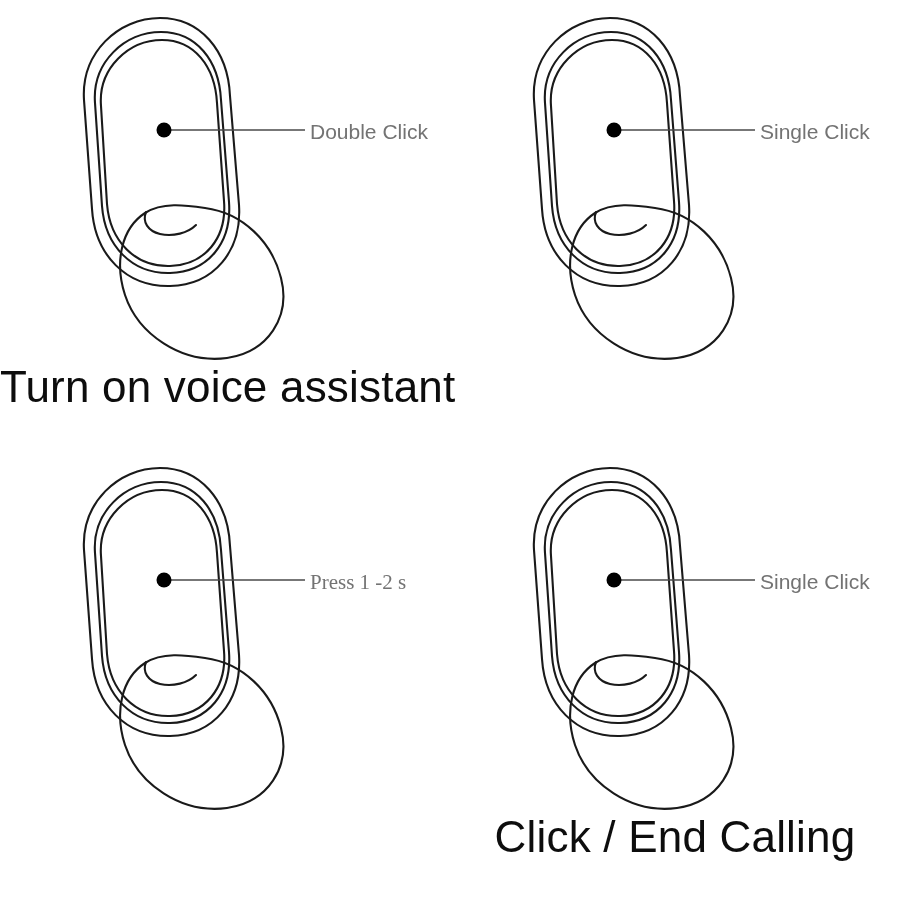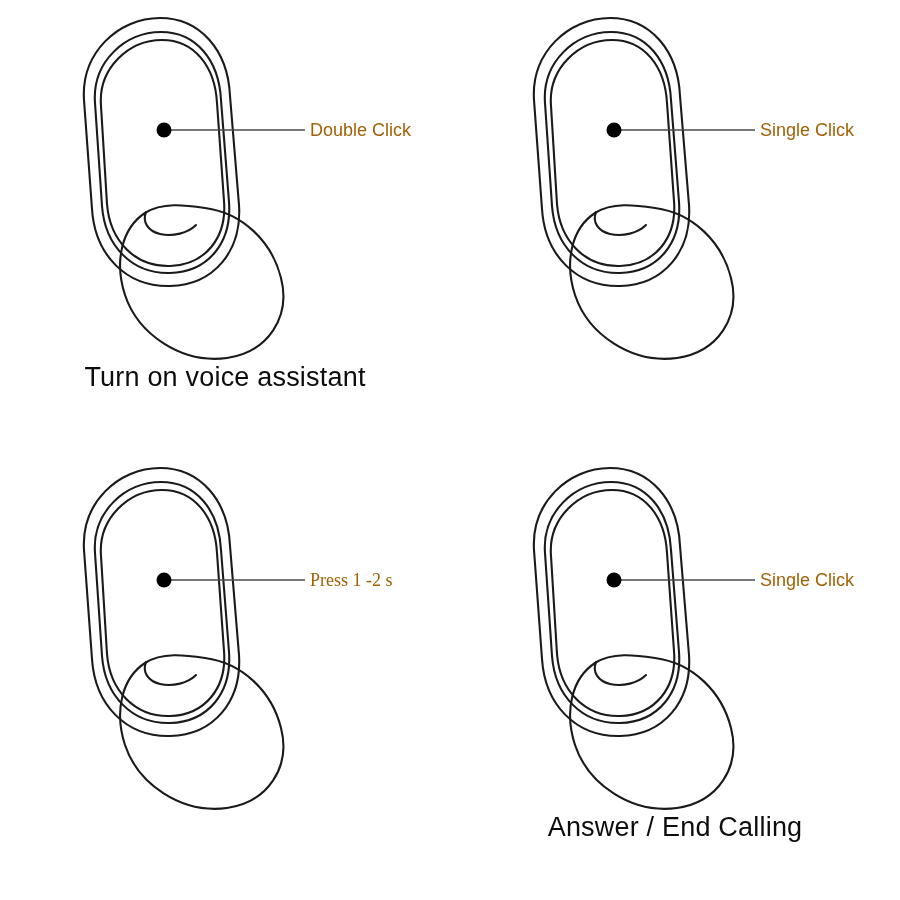--- a/index.html
+++ b/index.html
@@ -39,32 +39,32 @@
     width: 450px;
     height: 370px;
   }
 
   .caption {
     position: absolute;
     left: 0;
     top: 362px;
     width: 450px;
     text-align: center;
-    font-size: 27px;
+    font-size: 44px;
     font-weight: 400;
     letter-spacing: 0.2px;
     color: #0d0d0d;
     white-space: nowrap;
   }
 
   .callout-label {
     position: absolute;
-    font-size: 18px;
+    font-size: 21px;
     font-weight: 400;
-    color: #a16207;
+    color: #737373;
     white-space: nowrap;
     top: 120px;
     left: 310px;
   }
 
   svg { display: block; overflow: visible; }
 </style>
 </head>
 <body>
 
@@ -262,16 +262,16 @@
                      C 135 267, 110 241, 107 204
                      L 101 106
                      C 98 68, 129 40, 162 40 Z"></path>
           </g>
         </g>
         <line x1="164" y1="130" x2="305" y2="130" stroke="#4a4a4a" stroke-width="1.6"></line>
         <circle cx="164" cy="130" r="7.5" fill="#000000"></circle>
       </svg>
     </div>
     <div class="callout-label">Single Click</div>
-    <div class="caption">Answer / End Calling</div>
+    <div class="caption">Click / End Calling</div>
   </div>
 
 </div>
 
 </body></html>

